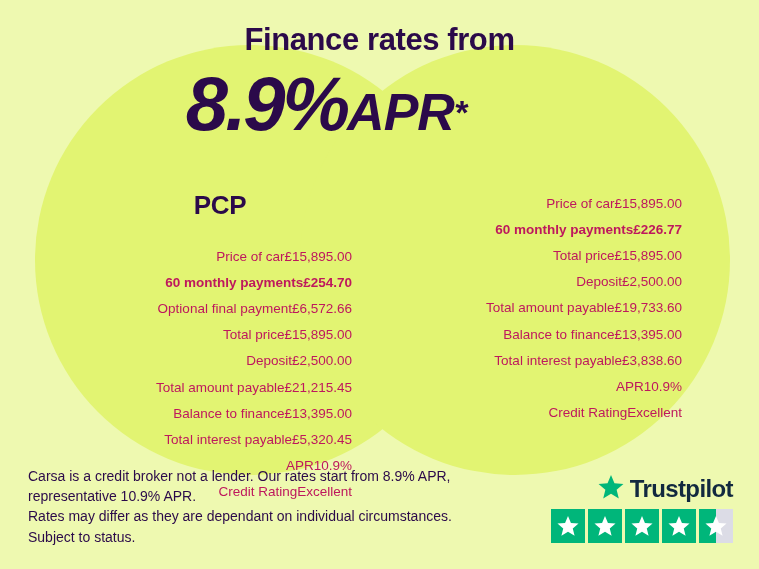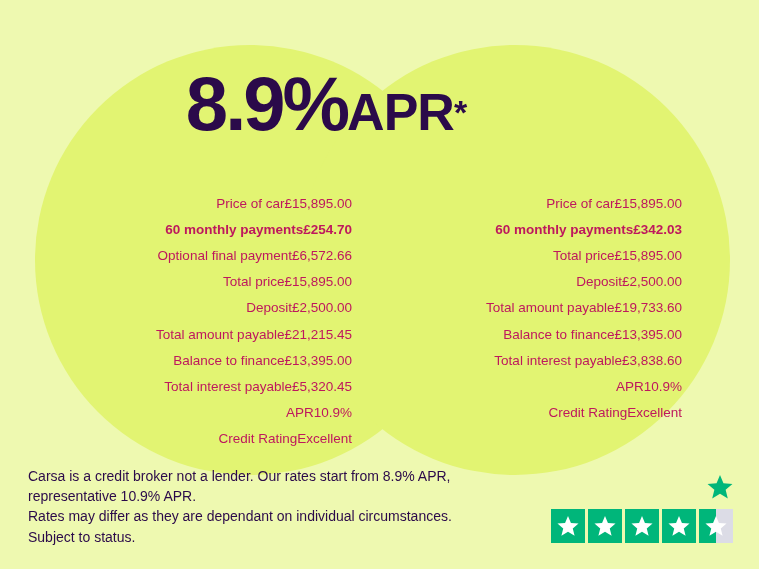--- a/index.html
+++ b/index.html
@@ -54,20 +54,21 @@
     letter-spacing: -0.4px;
   }
   .apr-line {
     position: absolute;
     top: 66px;
     left: 0;
     width: 653px;
     text-align: center;
     color: #2b0a4a;
     white-space: nowrap;
+    font-style: italic;
   }
   .apr-big {
     font-size: 76px;
     font-weight: bold;
     letter-spacing: -3px;
     line-height: 1;
     vertical-align: baseline;
   }
   .apr-word {
     font-size: 52px;
@@ -160,26 +161,28 @@
 </head>
 <body>
 
 <div class="page">
 
   <div class="blob blob-left"></div>
   <div class="blob blob-right"></div>
 
   <div class="content">
 
+    <div class="headline">Finance rates from</div>
 
     <div class="apr-line">
       <span class="apr-big">8.9%</span><span class="apr-word">APR</span><span class="apr-star">*</span>
     </div>
 
     <div class="col col-left">
+      <div class="col-title">PCP</div>
       <div class="rows">
         <div class="row">
           <span class="label">Price of car</span>
           <span class="value">£15,895.00</span>
         </div>
         <div class="row bold">
           <span class="label">60 monthly payments</span>
           <span class="value">£254.70</span>
         </div>
         <div class="row">
@@ -218,21 +221,21 @@
     </div>
 
     <div class="col col-right">
       <div class="rows">
         <div class="row">
           <span class="label">Price of car</span>
           <span class="value">£15,895.00</span>
         </div>
         <div class="row bold">
           <span class="label">60 monthly payments</span>
-          <span class="value">£342.03</span>
+          <span class="value">£226.77</span>
         </div>
         <div class="row">
           <span class="label">Total price</span>
           <span class="value">£15,895.00</span>
         </div>
         <div class="row">
           <span class="label">Deposit</span>
           <span class="value">£2,500.00</span>
         </div>
         <div class="row">
@@ -263,20 +266,21 @@
       <div>Rates may differ as they are dependant on individual circumstances. Subject to status.</div>
     </div>
 
     <div class="trustpilot">
       <div class="tp-top">
         <span>
           <svg width="26" height="26" viewBox="0 0 24 24" aria-hidden="true">
             <polygon points="12,1 15.2,8.6 23.5,9.2 17.2,14.6 19.2,22.6 12,18.2 4.8,22.6 6.8,14.6 0.5,9.2 8.8,8.6" fill="#00b67a"></polygon>
           </svg>
         </span>
+        <span class="tp-name">Trustpilot</span>
       </div>
       <div class="tp-stars">
         <span class="tp-star">
           <svg width="22" height="22" viewBox="0 0 24 24" aria-hidden="true">
             <polygon points="12,1 15.2,8.6 23.5,9.2 17.2,14.6 19.2,22.6 12,18.2 4.8,22.6 6.8,14.6 0.5,9.2 8.8,8.6" fill="#ffffff"></polygon>
           </svg>
         </span>
         <span class="tp-star">
           <svg width="22" height="22" viewBox="0 0 24 24" aria-hidden="true">
             <polygon points="12,1 15.2,8.6 23.5,9.2 17.2,14.6 19.2,22.6 12,18.2 4.8,22.6 6.8,14.6 0.5,9.2 8.8,8.6" fill="#ffffff"></polygon>

